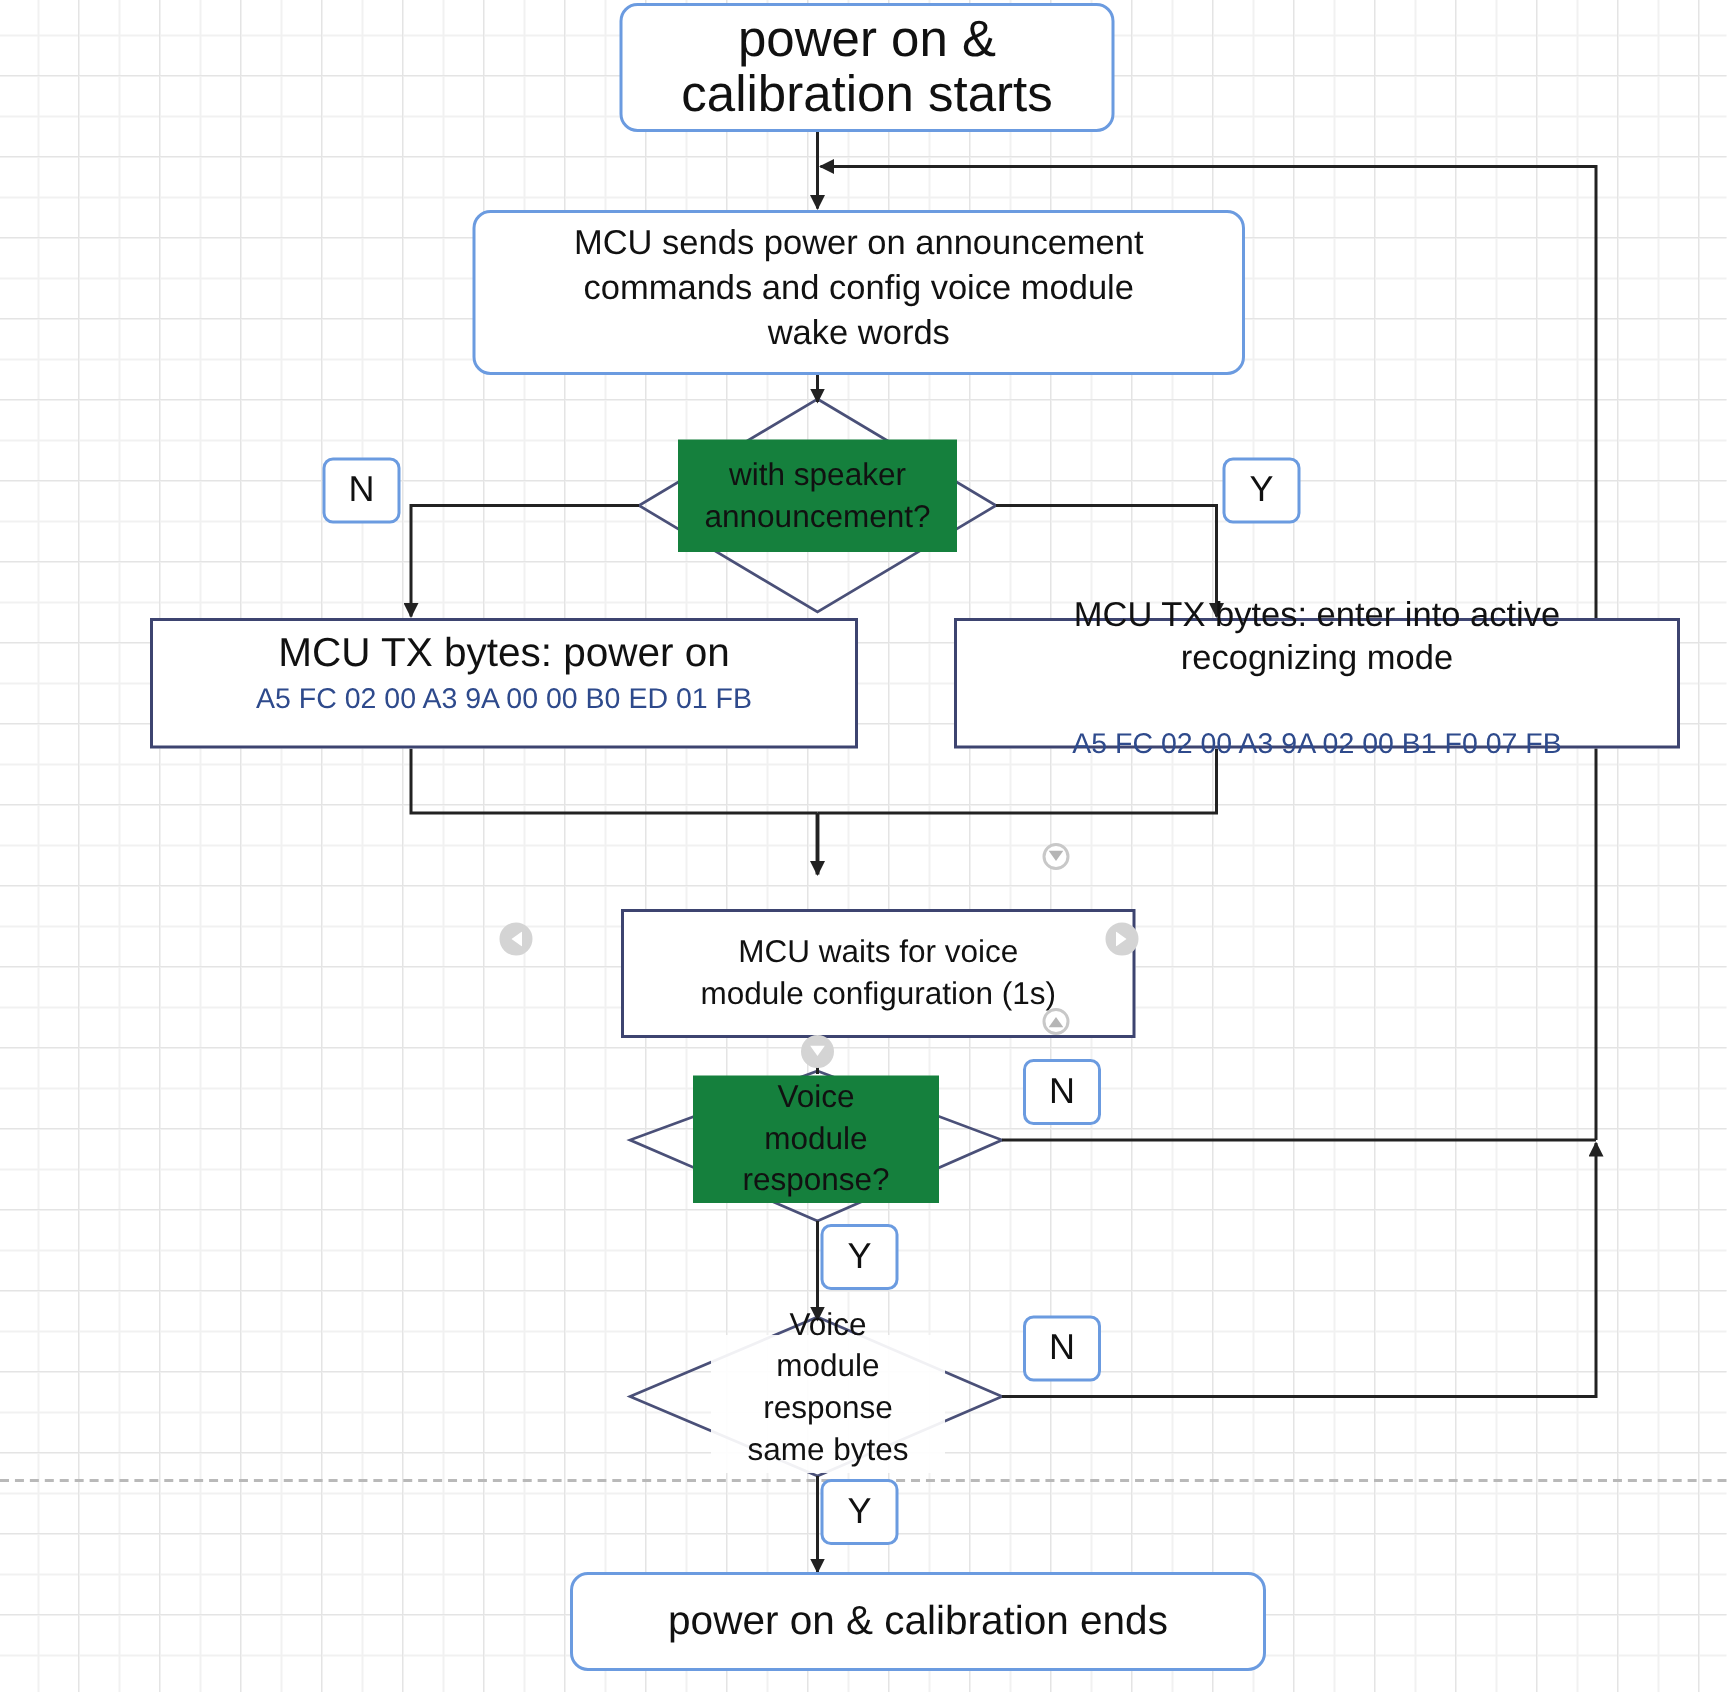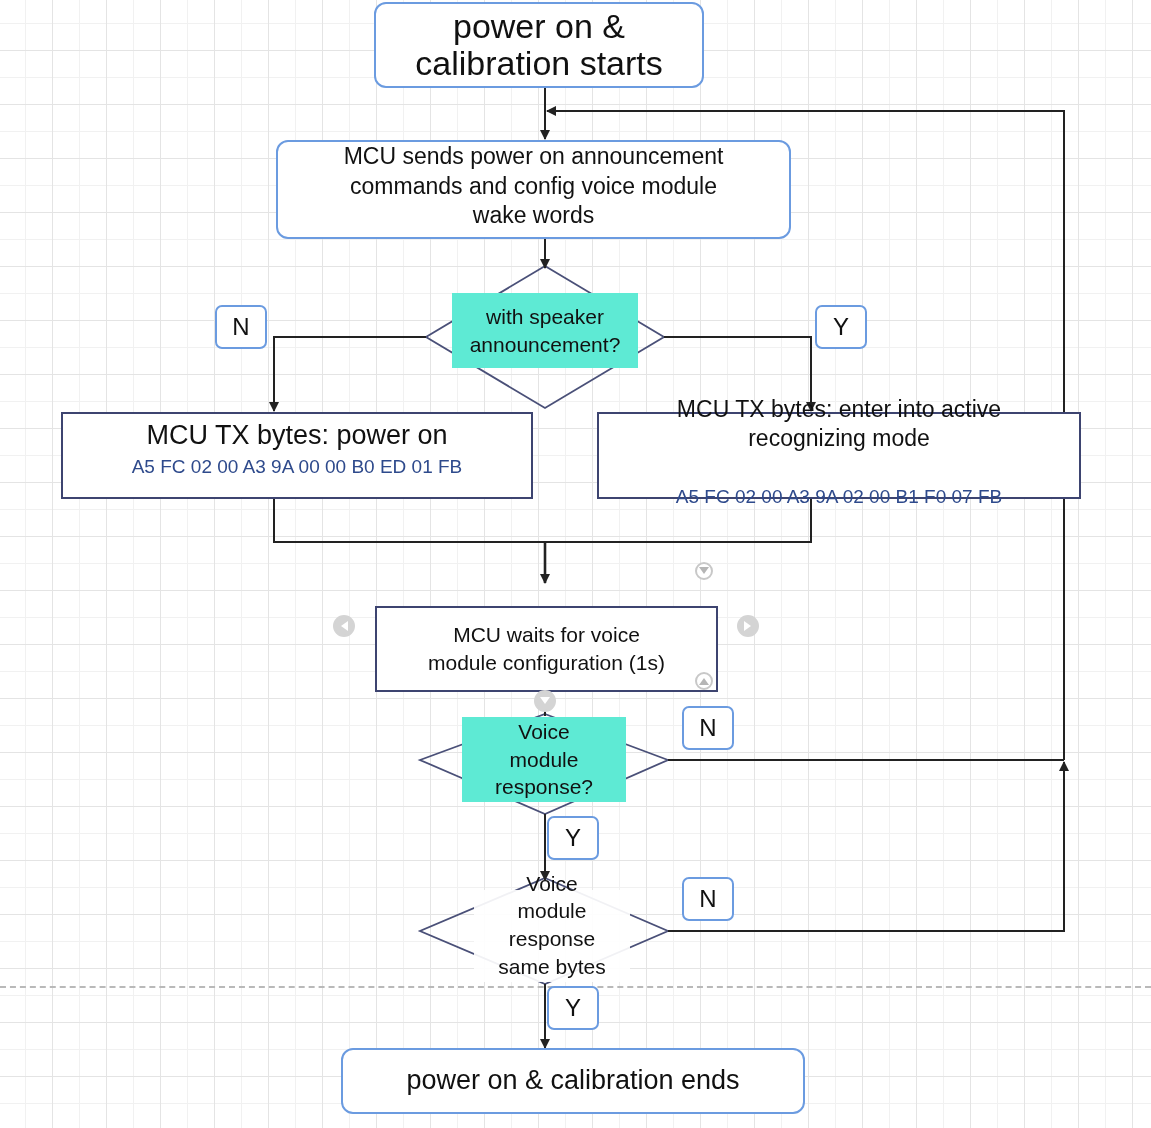--- a/index.html
+++ b/index.html
@@ -13,31 +13,31 @@
       linear-gradient(to bottom, #f1f1f1 1px, transparent 1px);
     background-size: 54px 54px, 54px 54px, 27px 27px, 27px 27px;
     background-position: -2px -4px, -2px -4px, -2px -4px, -2px -4px;
     font-family: "Liberation Sans", sans-serif;
     color: #111;
   }
   svg.wires { position: absolute; left: 0; top: 0; width: 1151px; height: 1128px; }
   .node {
     position: absolute; box-sizing: border-box; background: #fff;
     display: flex; flex-direction: column; align-items: center; justify-content: center;
-    text-align: center; line-height: 1.18;
+    text-align: center; line-height: 1.18; margin-left: 39px;
   }
   .terminal { border: 2px solid #6b9be0; border-radius: 12px; }
   .process { border: 2px solid #3d4470; }
   .badge {
     position: absolute; box-sizing: border-box; width: 52px; height: 44px;
     border: 2px solid #6b9be0; border-radius: 7px; background: #fff;
     display: flex; align-items: center; justify-content: center; font-size: 24px;
   }
   .dtext {
-    position: absolute; background: #5eead4; text-align: center;
+    position: absolute; background: #15803d; text-align: center;
     display: flex; flex-direction: column; align-items: center; justify-content: center;
     font-size: 21px; line-height: 1.32;
   }
   .bytes { color: #2e4a8c; font-size: 19px; margin-top: 4px; }
   .handle {
     position: absolute; width: 18px; height: 18px; border-radius: 50%;
     border: 2px solid #c8c8c8; background: #fff; box-sizing: border-box;
     display: flex; align-items: center; justify-content: center;
   }
   .handle.filled { background: #d4d4d4; border-color: #d4d4d4; width: 22px; height: 22px; }
@@ -84,21 +84,21 @@
     <line x1="668" y1="760" x2="1064" y2="760"></line>
     <polyline points="1064,760 1064,111 547,111" marker-end="url(#arr)"></polyline>
   </g>
 </svg>
 
 <div class="node terminal" style="left:374px; top:2px; width:330px; height:86px; font-size:34px; line-height:1.08; white-space:pre-line;">
   <span>power on &amp;
 calibration starts</span>
 </div>
 
-<div class="node terminal" style="left:276px; top:140px; width:515px; height:99px; font-size:23px; line-height:1.3; white-space:pre-line; padding-bottom:6px;">
+<div class="node terminal" style="left:276px; top:140px; width:515px; height:110px; font-size:23px; line-height:1.3; white-space:pre-line; padding-bottom:6px;">
   <span>MCU sends power on announcement
 commands and config voice module
 wake words</span>
 </div>
 
 <div class="dtext" style="left:452px; top:293px; width:186px; height:75px; white-space:pre-line;">
   <span>with speaker
 announcement?</span>
 </div>
 

